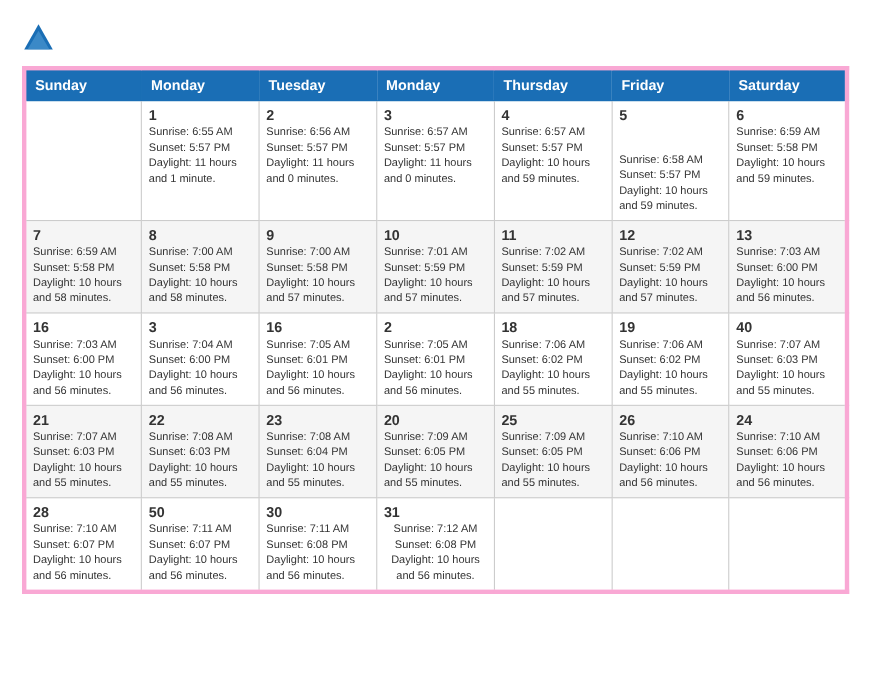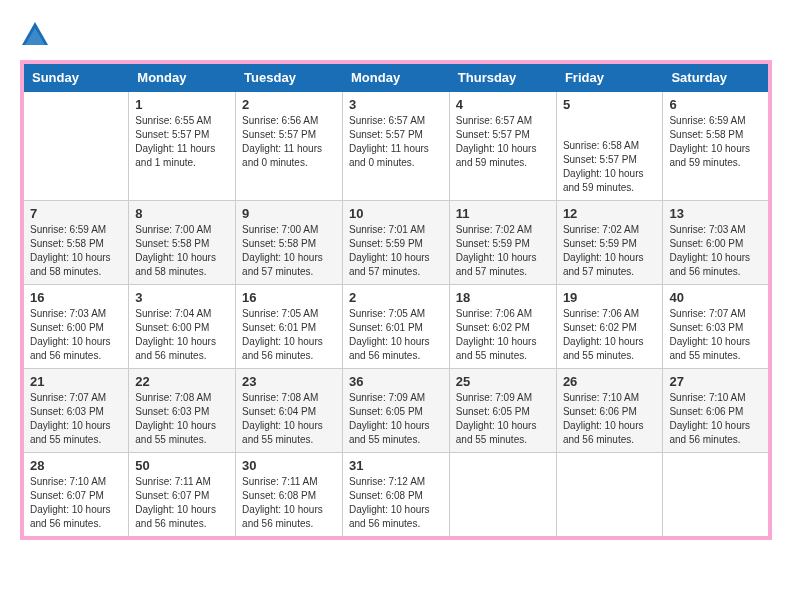--- a/index.html
+++ b/index.html
@@ -289,42 +289,42 @@
 and 55 minutes.</div>
         </td>
         <td>
           <span class="day-number">23</span>
           <div class="day-info" style="white-space: pre-line;">Sunrise: 7:08 AM
 Sunset: 6:04 PM
 Daylight: 10 hours
 and 55 minutes.</div>
         </td>
         <td>
-          <span class="day-number">36</span>
+          <span class="day-number">20</span>
           <div class="day-info" style="white-space: pre-line;">Sunrise: 7:09 AM
 Sunset: 6:05 PM
 Daylight: 10 hours
 and 55 minutes.</div>
         </td>
         <td>
           <span class="day-number">25</span>
           <div class="day-info" style="white-space: pre-line;">Sunrise: 7:09 AM
 Sunset: 6:05 PM
 Daylight: 10 hours
 and 55 minutes.</div>
         </td>
         <td>
           <span class="day-number">26</span>
           <div class="day-info" style="white-space: pre-line;">Sunrise: 7:10 AM
 Sunset: 6:06 PM
 Daylight: 10 hours
 and 56 minutes.</div>
         </td>
         <td>
-          <span class="day-number">27</span>
+          <span class="day-number">24</span>
           <div class="day-info" style="white-space: pre-line;">Sunrise: 7:10 AM
 Sunset: 6:06 PM
 Daylight: 10 hours
 and 56 minutes.</div>
         </td>
       </tr>
       <tr>
         <td>
           <span class="day-number">28</span>
           <div class="day-info" style="white-space: pre-line;">Sunrise: 7:10 AM
@@ -341,21 +341,21 @@
         </td>
         <td>
           <span class="day-number">30</span>
           <div class="day-info" style="white-space: pre-line;">Sunrise: 7:11 AM
 Sunset: 6:08 PM
 Daylight: 10 hours
 and 56 minutes.</div>
         </td>
         <td>
           <span class="day-number">31</span>
-          <div class="day-info" style="white-space: pre-line;">Sunrise: 7:12 AM
+          <div class="day-info" style="white-space: pre-line; text-align: center;">Sunrise: 7:12 AM
 Sunset: 6:08 PM
 Daylight: 10 hours
 and 56 minutes.</div>
         </td>
         <td class="empty-cell"></td>
         <td class="empty-cell"></td>
         <td class="empty-cell"></td>
       </tr>
     </tbody>
 </table>

